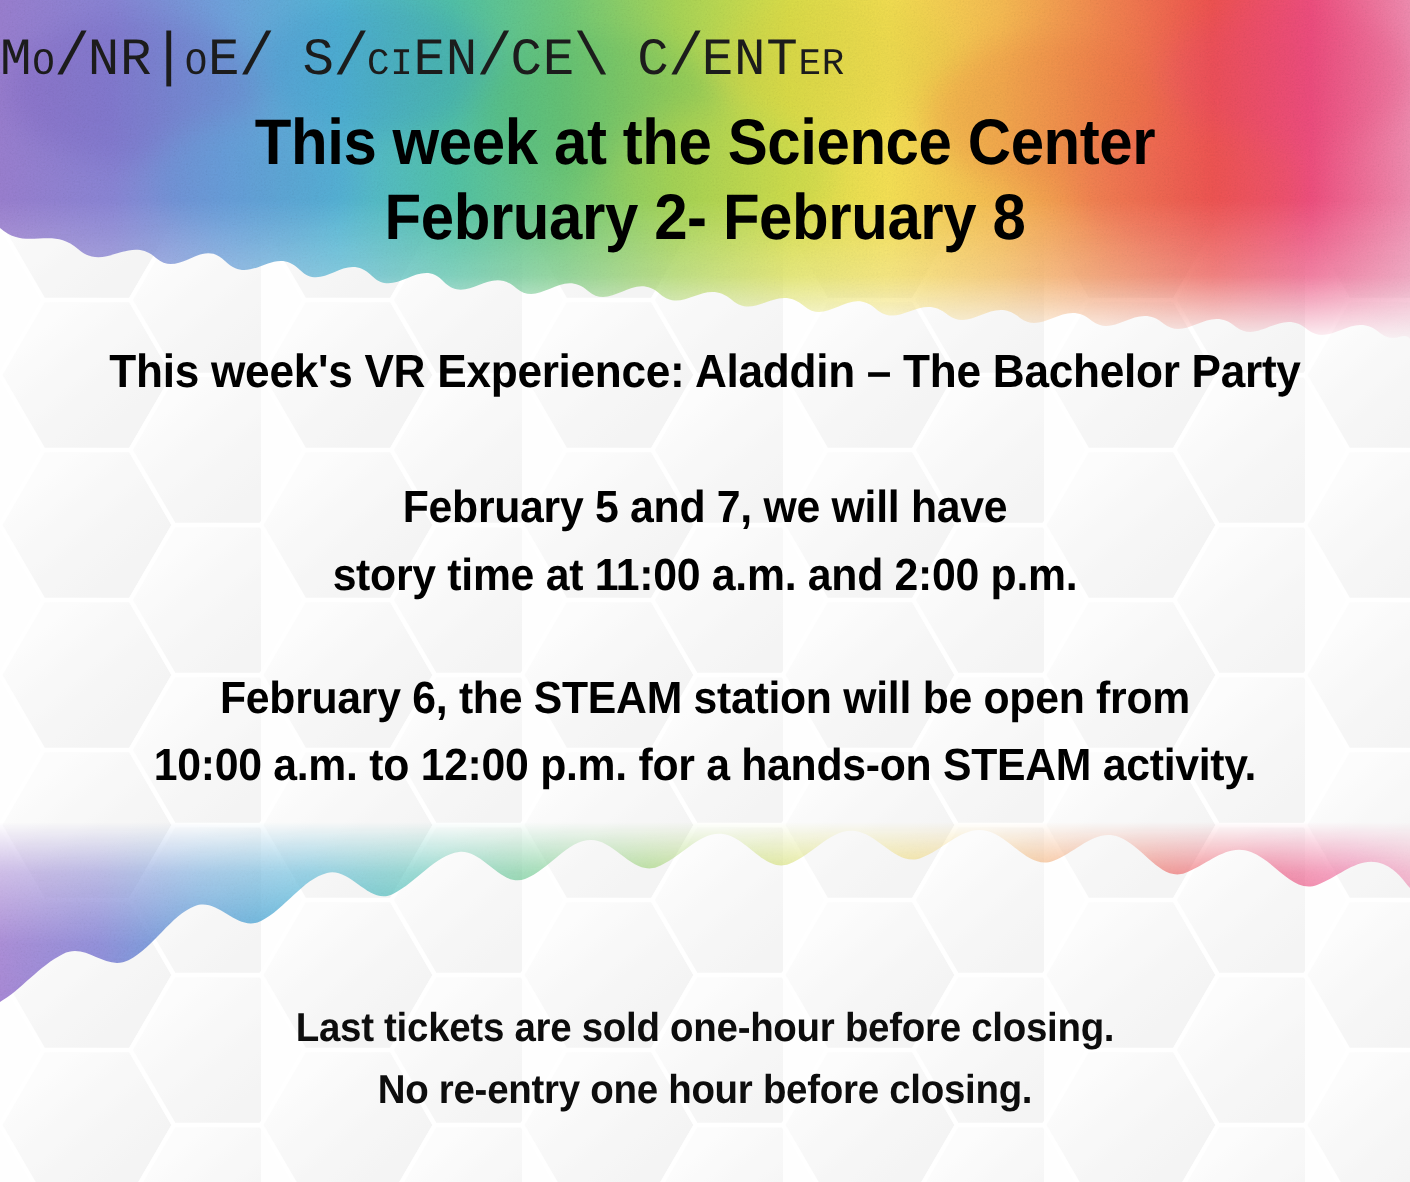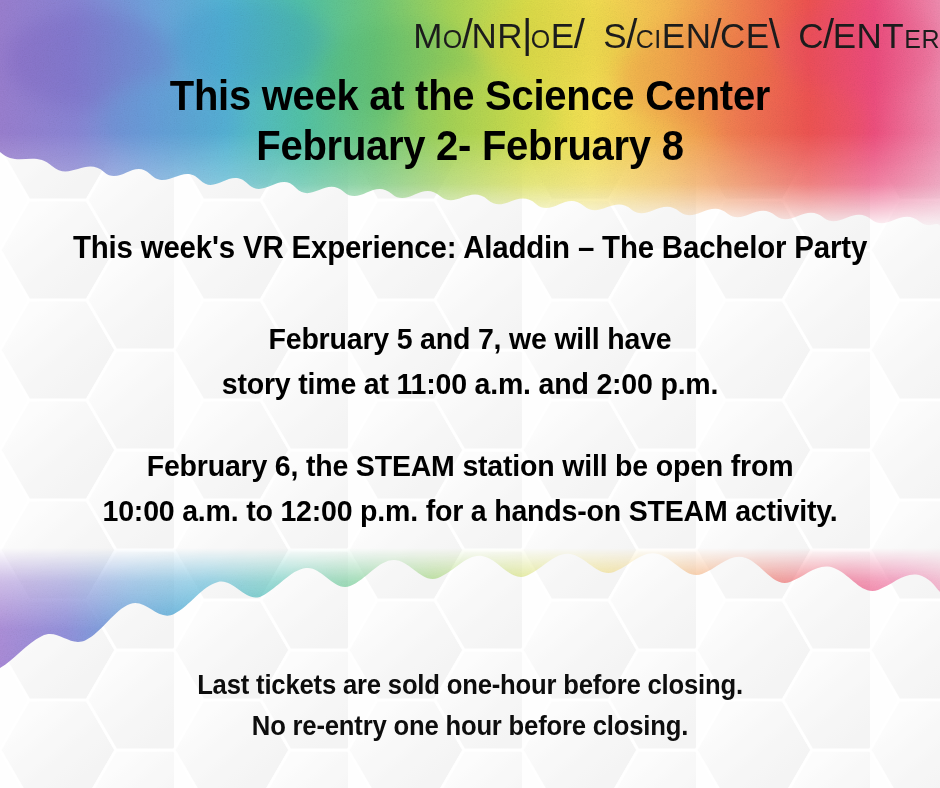--- a/index.html
+++ b/index.html
@@ -49,27 +49,28 @@
   
   .content {
     position:relative;
     z-index:3;
     width:940px; height:788px;
   }
 
   .logo-row {
     position:absolute;
     top:16px; left:0; width:100%;
-    text-align:right;
+    text-align:left;
     white-space:nowrap;
     font-size:35px;
-    line-height:36px;
+    line-height:48px;
     color:#1c1c1c;
     letter-spacing:.5px;
     font-weight:400;
+    font-family:Liberation Mono, monospace;
   }
   .logo-row .ltr { display:inline-block; }
   .logo-row .sm  { font-size:25px; vertical-align:baseline; }
   .logo-row .sl  { font-size:40px; font-weight:300; margin:0 -2px 0 -1px; display:inline-block; }
   .logo-row .gap { display:inline-block; width:20px; }
 
   .headline {
     position:absolute;
     top:70px; left:0; width:100%;
     text-align:center;

